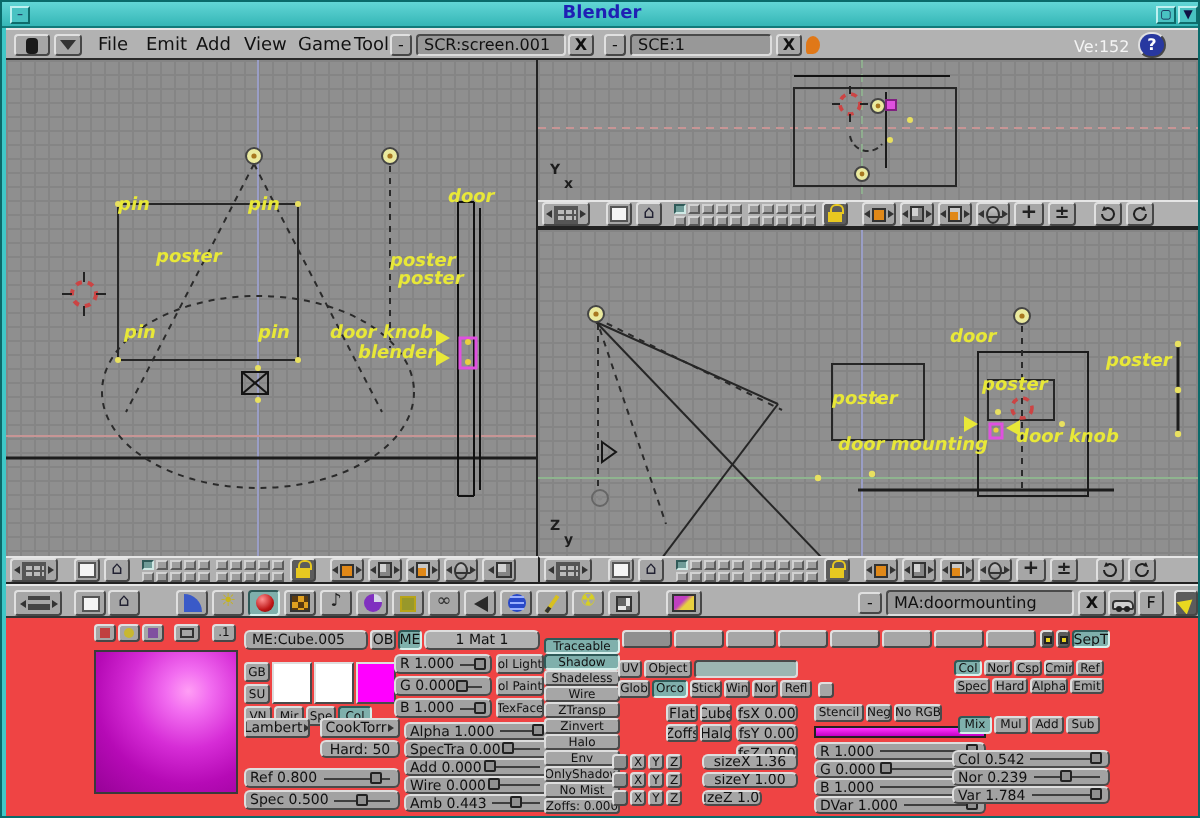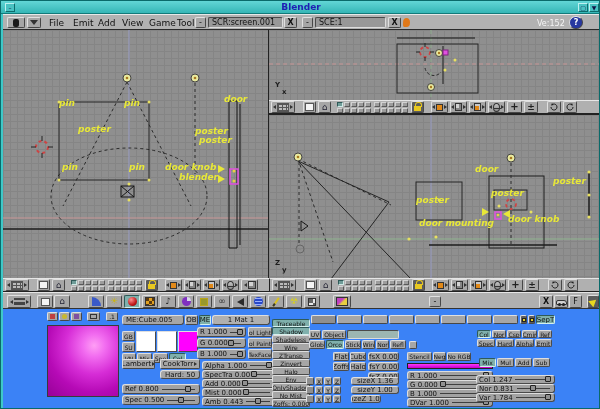--- a/index.html
+++ b/index.html
@@ -73,21 +73,21 @@
 .ic-img{width:12px;height:9px;border:1px solid #333;background:linear-gradient(135deg,#c040c0 40%,#e8d040 60%)}
 .ic-car{width:11px;height:5px;background:#d0d0d0;border:1px solid #333;border-radius:2px 3px 1px 1px;position:relative;margin-top:2px}
 .ic-car::before{content:"";position:absolute;left:1px;bottom:-2px;width:3px;height:3px;border-radius:50%;background:#222}
 .ic-car::after{content:"";position:absolute;right:1px;bottom:-2px;width:3px;height:3px;border-radius:50%;background:#222}
 .ic-ptr{width:0;height:0;border-left:7px solid #e8d820;border-top:4px solid transparent;border-bottom:4px solid transparent;transform:rotate(-40deg)}
 .ic-ydot{width:4px;height:4px;background:#e8d020;border:1px solid #222}
 .ic-blob{width:6px;height:8px;background:#1a1a1a;border-radius:2px}
 .tri-dn{width:0;height:0;border-left:4px solid transparent;border-right:4px solid transparent;border-top:5px solid #333}
 
 #btns-header{position:absolute;left:2px;top:291px;width:596px;height:17px;background:#b0b0b0;border-top:1px solid #e6e6e6;border-bottom:1px solid #333}
-#btns-body{position:absolute;left:2px;top:308px;width:596px;height:99px;background:#3b82f6;overflow:hidden}
+#btns-body{position:absolute;left:2px;top:308px;width:596px;height:99px;background:#ef4444;overflow:hidden}
 .ctxb{position:absolute;top:2px;width:16px;height:13px}
 .sw{position:absolute;border:1px solid;border-color:#dedede #4a4a4a #4a4a4a #dedede}
 </style>
 </head>
 <body>
 
 <div id="app">
 
   <div id="titlebar">
     <div class="tbb" style="left:4px">–</div>
@@ -537,20 +537,21 @@
     <div class="b ctxb" style="left:283px">
         <span class="ic-rad">☢</span>
       </div>
     <div class="b ctxb" style="left:301px">
         <span class="ic-script"></span>
       </div>
     <div class="b ctxb" style="left:330px;width:18px">
         <span class="ic-img"></span>
       </div>
     <div class="b" style="left:426px;top:3px;width:12px;height:11px">-</div>
+    <div class="fi" style="left:440px;top:2px;width:94px;height:13px">MA:doormounting</div>
     <div class="b" style="left:536px;top:2px;width:14px;height:13px;font-weight:bold">X</div>
     <div class="b" style="left:551px;top:2px;width:14px;height:13px">
         <span class="ic-car"></span>
       </div>
     <div class="b" style="left:566px;top:2px;width:13px;height:13px">F</div>
     <div class="b dk" style="left:584px;top:2px;width:12px;height:13px">
         <span class="ic-ptr"></span>
       </div>
   </div>
 
@@ -645,21 +646,21 @@
           <i style="left:4%"></i>
         </span>
       </div>
     <div class="sl" style="left:199px;top:70px;width:73px;height:9px">
         <span class="t">Add 0.000</span>
         <span class="g">
           <i style="left:4%"></i>
         </span>
       </div>
     <div class="sl" style="left:199px;top:79px;width:73px;height:9px">
-        <span class="t">Mist 0.000</span>
+        <span class="t">Wire 0.000</span>
         <span class="g">
           <i style="left:4%"></i>
         </span>
       </div>
     <div class="sl" style="left:199px;top:88px;width:73px;height:9px">
         <span class="t">Amb 0.443</span>
         <span class="g">
           <i style="left:50%"></i>
         </span>
       </div>
@@ -765,27 +766,27 @@
     <div class="tg" style="left:493px;top:30px;width:18px;height:8px">Hard</div>
     <div class="tg" style="left:512px;top:30px;width:19px;height:8px">Alpha</div>
     <div class="tg" style="left:532px;top:30px;width:17px;height:8px">Emit</div>
 
     <div class="tg pr" style="left:476px;top:49px;width:17px;height:9px">Mix</div>
     <div class="tg" style="left:494px;top:49px;width:17px;height:9px">Mul</div>
     <div class="tg" style="left:512px;top:49px;width:17px;height:9px">Add</div>
     <div class="tg" style="left:530px;top:49px;width:17px;height:9px">Sub</div>
 
     <div class="sl" style="left:473px;top:66px;width:79px;height:9px">
-        <span class="t">Col 1.247</span>
+        <span class="t">Col 0.542</span>
         <span class="g">
           <i style="left:95%"></i>
         </span>
       </div>
     <div class="sl" style="left:473px;top:75px;width:79px;height:9px">
-        <span class="t">Nor 0.831</span>
+        <span class="t">Nor 0.239</span>
         <span class="g">
           <i style="left:50%"></i>
         </span>
       </div>
     <div class="sl" style="left:473px;top:84px;width:79px;height:9px">
         <span class="t">Var 1.784</span>
         <span class="g">
           <i style="left:95%"></i>
         </span>
       </div>

